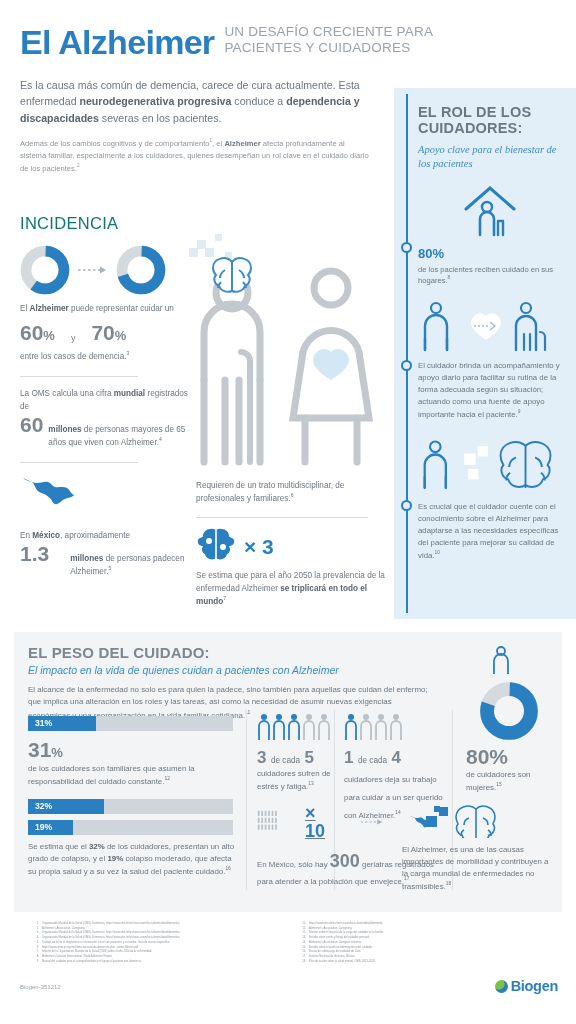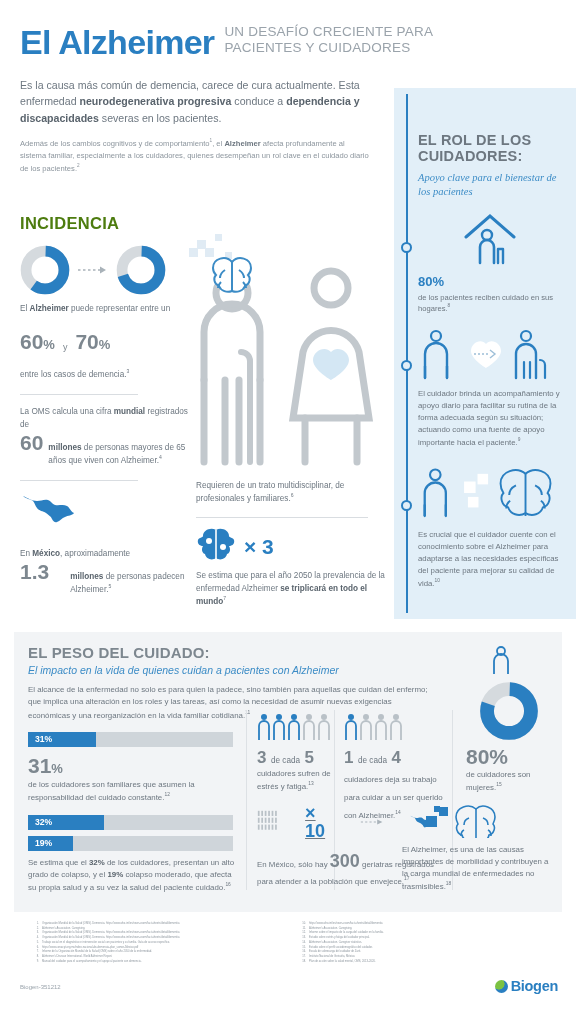--- a/index.html
+++ b/index.html
@@ -34,38 +34,38 @@
     position:absolute;left:394px;top:88px;width:182px;height:531px;
     background:#e2eff8;padding:16px 14px 10px 24px;
   }
   .panel-rail{position:absolute;left:12px;top:6px;bottom:6px;width:2px;background:#2a7fc1;}
   .dot{
     position:absolute;left:7px;width:11px;height:11px;border-radius:50%;
     border:2px solid #2a7fc1;background:#e2eff8;
   }
   .panel h2{
     font-size:14.5px;font-weight:bold;color:#6d7780;line-height:1.12;
-    letter-spacing:.2px;text-transform:uppercase;margin-top:28px;
+    letter-spacing:.2px;text-transform:uppercase;
   }
   .panel .lede{
     font-size:10.5px;font-style:italic;color:#3c8cc6;line-height:1.3;margin-top:7px;font-family:Liberation Serif, serif;
   }
   .panel .big{font-size:20px;font-weight:bold;color:#2a7fc1;line-height:1;margin-top:2px;}
   .panel .big span{font-size:13px;font-weight:bold;}
   .panel .cap{font-size:7.6px;line-height:1.45;color:#6d7780;margin-top:3px;}
   .panel .body{font-size:7.8px;line-height:1.55;color:#6d7780;}
   .icon-row{display:flex;align-items:center;gap:6px;margin:10px 0 6px 0;}
 
   
   .inc{position:absolute;left:20px;top:214px;width:170px;}
-  .sec-title{font-size:16.5px;font-weight:bold;color:#4d7c0f;letter-spacing:.3px;}
+  .sec-title{font-size:16.5px;font-weight:normal;color:#0f766e;letter-spacing:.3px;}
   .donut-row{display:flex;align-items:center;gap:6px;margin-top:12px;}
   .txt{font-size:8.2px;line-height:1.5;color:#6d7780;}
   .txt b{color:#5a646d;}
-  .pct-line{display:flex;align-items:flex-end;gap:8px;margin:16px 0;}
+  .pct-line{display:flex;align-items:flex-end;gap:16px;margin:7px 0;}
   .pct{font-size:21px;font-weight:bold;color:#7d878f;line-height:1;}
   .pct em{font-size:13px;font-style:normal;}
   .conj{font-size:9px;color:#7d878f;}
   .rule{height:1px;background:#d9dde1;margin:13px 0 11px 0;width:118px;}
   .stat-big{font-size:21px;font-weight:bold;color:#7d878f;line-height:1;}
   .blue-big{font-size:21px;font-weight:bold;color:#2a7fc1;line-height:1;}
   .mid{position:absolute;left:196px;top:480px;width:190px;}
 
   
   .peso{
@@ -226,21 +226,21 @@
         <path d="M2 6h22" stroke="#a9b2b9" stroke-width="1.3" stroke-dasharray="2.5 2.5"></path>
         <path d="M24 2.5 L30 6 L24 9.5" fill="#a9b2b9"></path>
       </svg>
       <svg width="50" height="50" viewBox="0 0 42 42">
         <circle cx="21" cy="21" r="15.9" fill="none" stroke="#d5dade" stroke-width="9"></circle>
         <circle cx="21" cy="21" r="15.9" fill="none" stroke="#2a7fc1" stroke-width="9" stroke-dasharray="70 30" stroke-dashoffset="25"></circle>
       </svg>
     </div>
 
     <div class="txt" style="margin-top:8px;">
-      <span>El </span><b>Alzheimer</b><span> puede representar entre un</span>
+      <span>El </span><b>Alzheimer</b><span> puede representar cuidar un</span>
     </div>
     <div class="pct-line">
       <span class="pct"><span>60</span><em>%</em></span>
       <span class="conj">y</span>
       <span class="pct"><span>70</span><em>%</em></span>
     </div>
     <div class="txt">
       <span>entre los casos de demencia.</span><sup>3</sup>
     </div>
 
@@ -289,21 +289,21 @@
     </div>
   </div>
 
   <div class="peso">
     <h2>EL PESO DEL CUIDADO:</h2>
     <div class="lede">El impacto en la vida de quienes cuidan a pacientes con Alzheimer</div>
     <div class="intro2">
       <span>El alcance de la enfermedad no solo es para quien la padece, sino también para aquellas que cuidan del enfermo; que implica una alteración en los roles y las tareas, así como la necesidad de asumir nuevas exigencias económicas y una reorganización en la vida familiar cotidiana.</span><sup>11</sup>
     </div>
 
-    <div style="position:absolute;left:14px;top:100px;width:208px;">
+    <div style="position:absolute;left:14px;top:84px;width:208px;">
       <div class="bar">
         <div class="fill" style="width:33%;"></div>
         <div class="lab">31%</div>
       </div>
       <div style="margin-top:8px;">
         <span class="pct"><span>31</span><em>%</em></span>
         <div class="col" style="position:static;margin-top:2px;">
           <span>de los cuidadores son familiares que asumen la responsabilidad del cuidado constante.</span><sup>12</sup>
         </div>
       </div>

